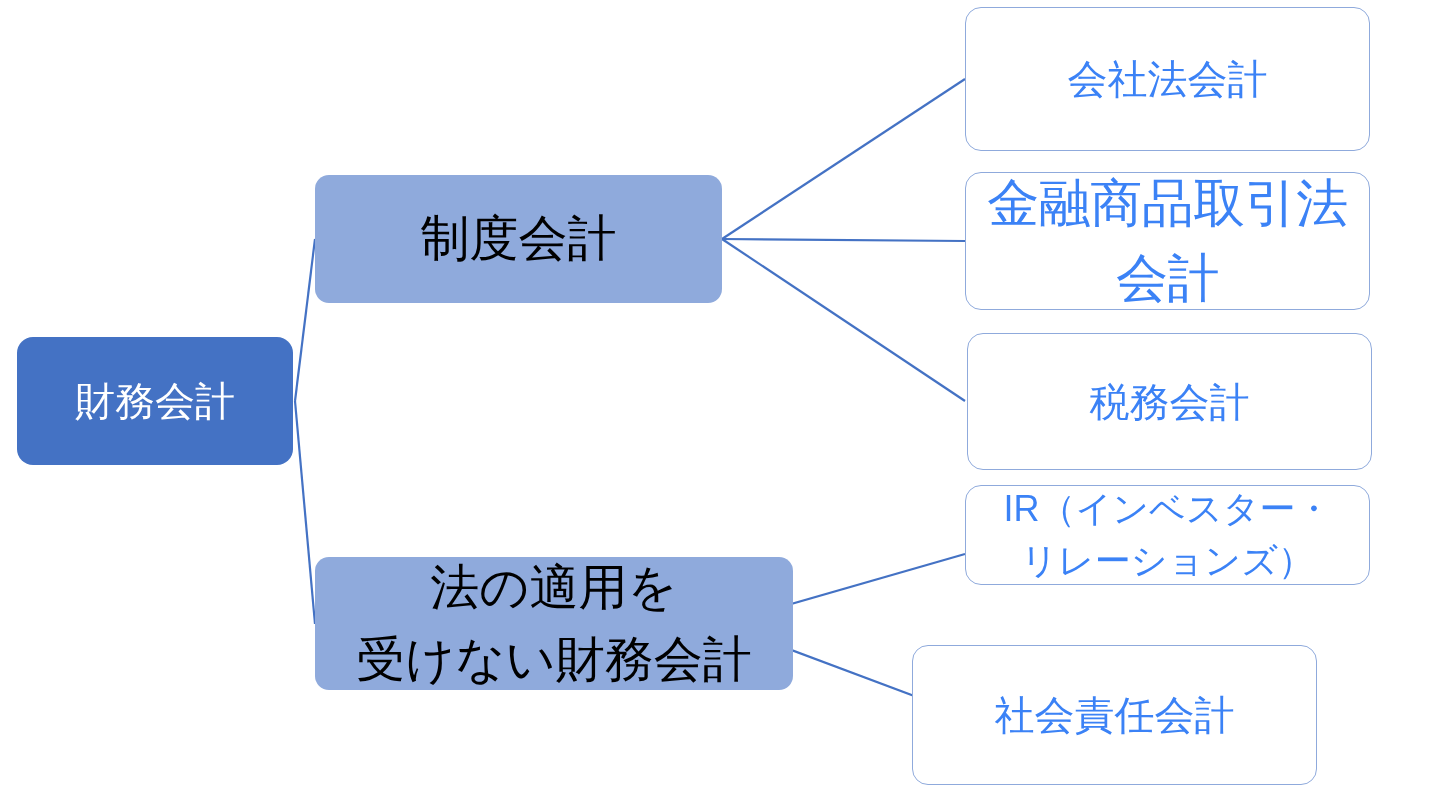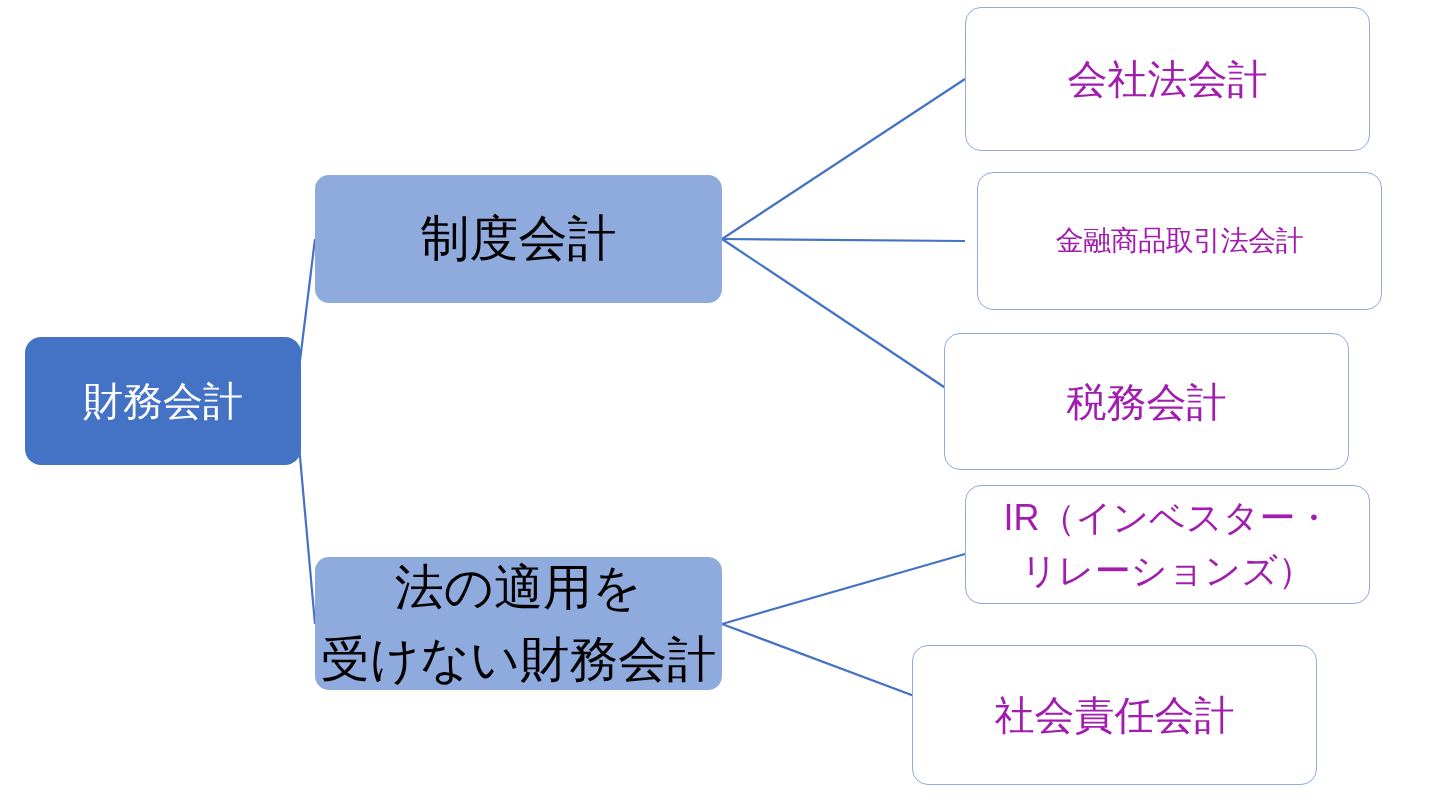--- a/index.html
+++ b/index.html
@@ -37,39 +37,37 @@
     border-radius: 14px;
     line-height: 1.45;
     white-space: pre-line;
     z-index: 2;
   }
   .node-root {
     background: #4472C4;
     color: #ffffff;
     font-size: 40px;
     border-radius: 16px;
-    margin-left: 8px;
   }
   .node-branch {
     background: #8FAADC;
     color: #000000;
     font-size: 49px;
     border-radius: 14px;
   }
   .node-leaf {
     background: #ffffff;
-    color: #a21caf;
+    color: #3b82f6;
     font-size: 40px;
     border: 1.6px solid #8FAADC;
     border-radius: 16px;
   }
   .node-leaf.tight {
-    font-size: 28px;
+    font-size: 52px;
     letter-spacing: -0.5px;
-    margin-left: 12px;
   }
   .node-leaf.two-line {
     font-size: 36px;
   }
 </style>
 </head>
 <body>
 
 <div id="canvas">
 
@@ -84,27 +82,27 @@
     <line x1="722" y1="239" x2="965" y2="401" stroke="#4472C4" stroke-width="2.2"></line>
 
     <line x1="722" y1="624" x2="965" y2="554" stroke="#4472C4" stroke-width="2.2"></line>
     <line x1="722" y1="624" x2="965" y2="715" stroke="#4472C4" stroke-width="2.2"></line>
   </svg>
 
   <div class="node node-root" style="left:17px; top:337px; width:276px; height:128px;">財務会計</div>
 
   <div class="node node-branch" style="left:315px; top:175px; width:407px; height:128px;">制度会計</div>
 
-  <div class="node node-branch" style="left:315px; top:557px; width:407px; height:133px;">法の適用を
+  <div class="node node-branch" style="left:315px; top:557px; width:478px; height:133px;">法の適用を
 受けない財務会計</div>
 
   <div class="node node-leaf" style="left:965px; top:7px; width:405px; height:144px;">会社法会計</div>
 
   <div class="node node-leaf tight" style="left:965px; top:172px; width:405px; height:138px;">金融商品取引法会計</div>
 
-  <div class="node node-leaf" style="left:944px; top:333px; width:405px; height:137px;">税務会計</div>
+  <div class="node node-leaf" style="left:967px; top:333px; width:405px; height:137px;">税務会計</div>
 
-  <div class="node node-leaf two-line" style="left:965px; top:485px; width:405px; height:119px;">IR（インベスター・
+  <div class="node node-leaf two-line" style="left:965px; top:485px; width:405px; height:100px;">IR（インベスター・
 リレーションズ）</div>
 
   <div class="node node-leaf" style="left:912px; top:645px; width:405px; height:140px;">社会責任会計</div>
 
 </div>
 
 </body></html>

